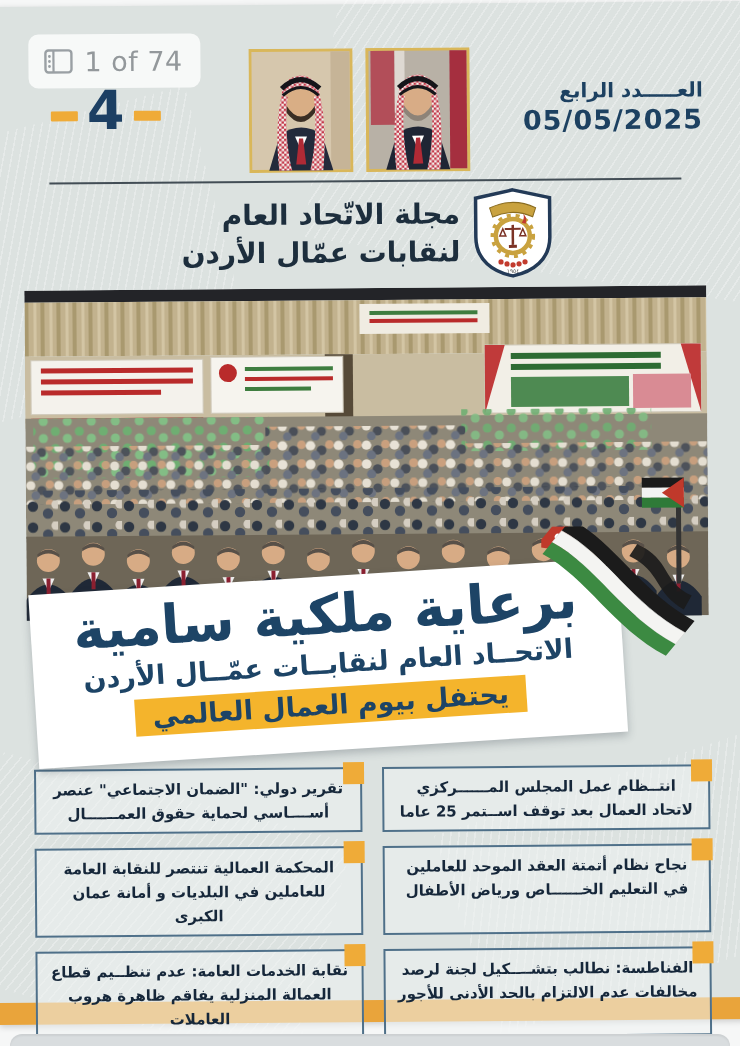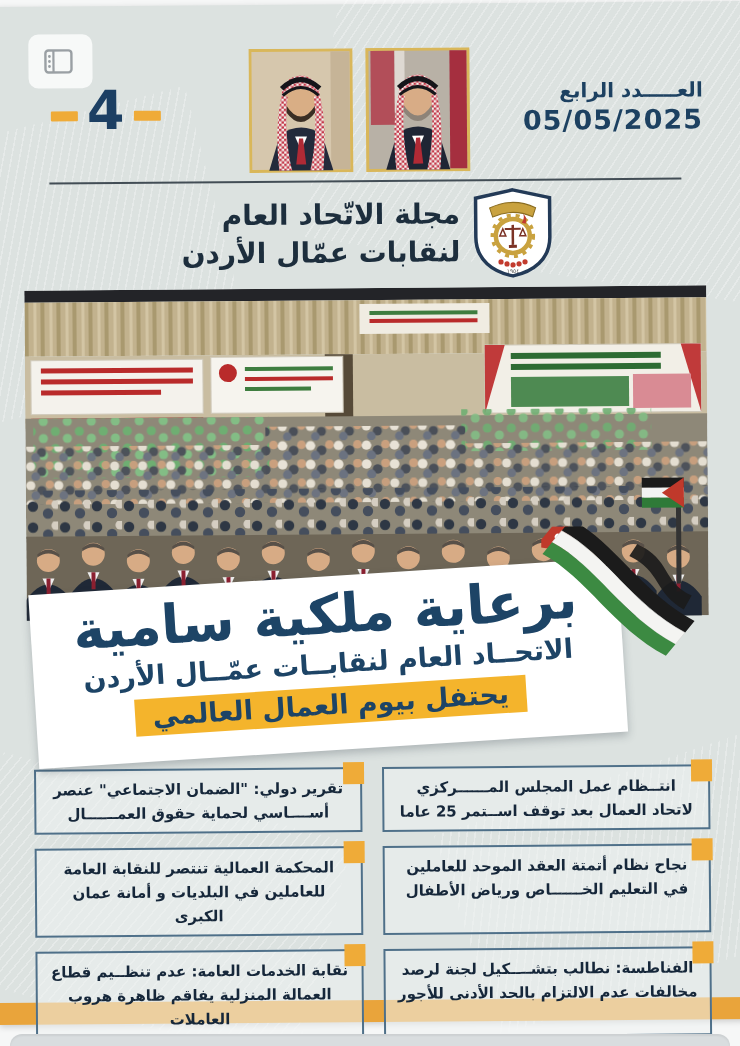--- a/index.html
+++ b/index.html
@@ -88,20 +88,21 @@
   <div class="pat" id="pat4"></div>
 
   <div class="pill">
     <svg width="32" height="28" viewBox="0 0 32 28">
       <rect x="3" y="3" width="26" height="22" rx="3" fill="none" stroke="#9aa0a4" stroke-width="2.4"></rect>
       <line x1="11" y1="3" x2="11" y2="25" stroke="#9aa0a4" stroke-width="2.2"></line>
       <circle cx="7" cy="9" r="1.4" fill="#9aa0a4"></circle>
       <circle cx="7" cy="14" r="1.4" fill="#9aa0a4"></circle>
       <circle cx="7" cy="19" r="1.4" fill="#9aa0a4"></circle>
     </svg>
+    <span>1 of 74</span>
   </div>
 
   <div class="issue-num">
     <div class="dash"></div>
     <div class="num">4</div>
     <div class="dash"></div>
   </div>
 
   <div class="portraits">
     <svg width="222" height="124" viewBox="0 0 222 124">

